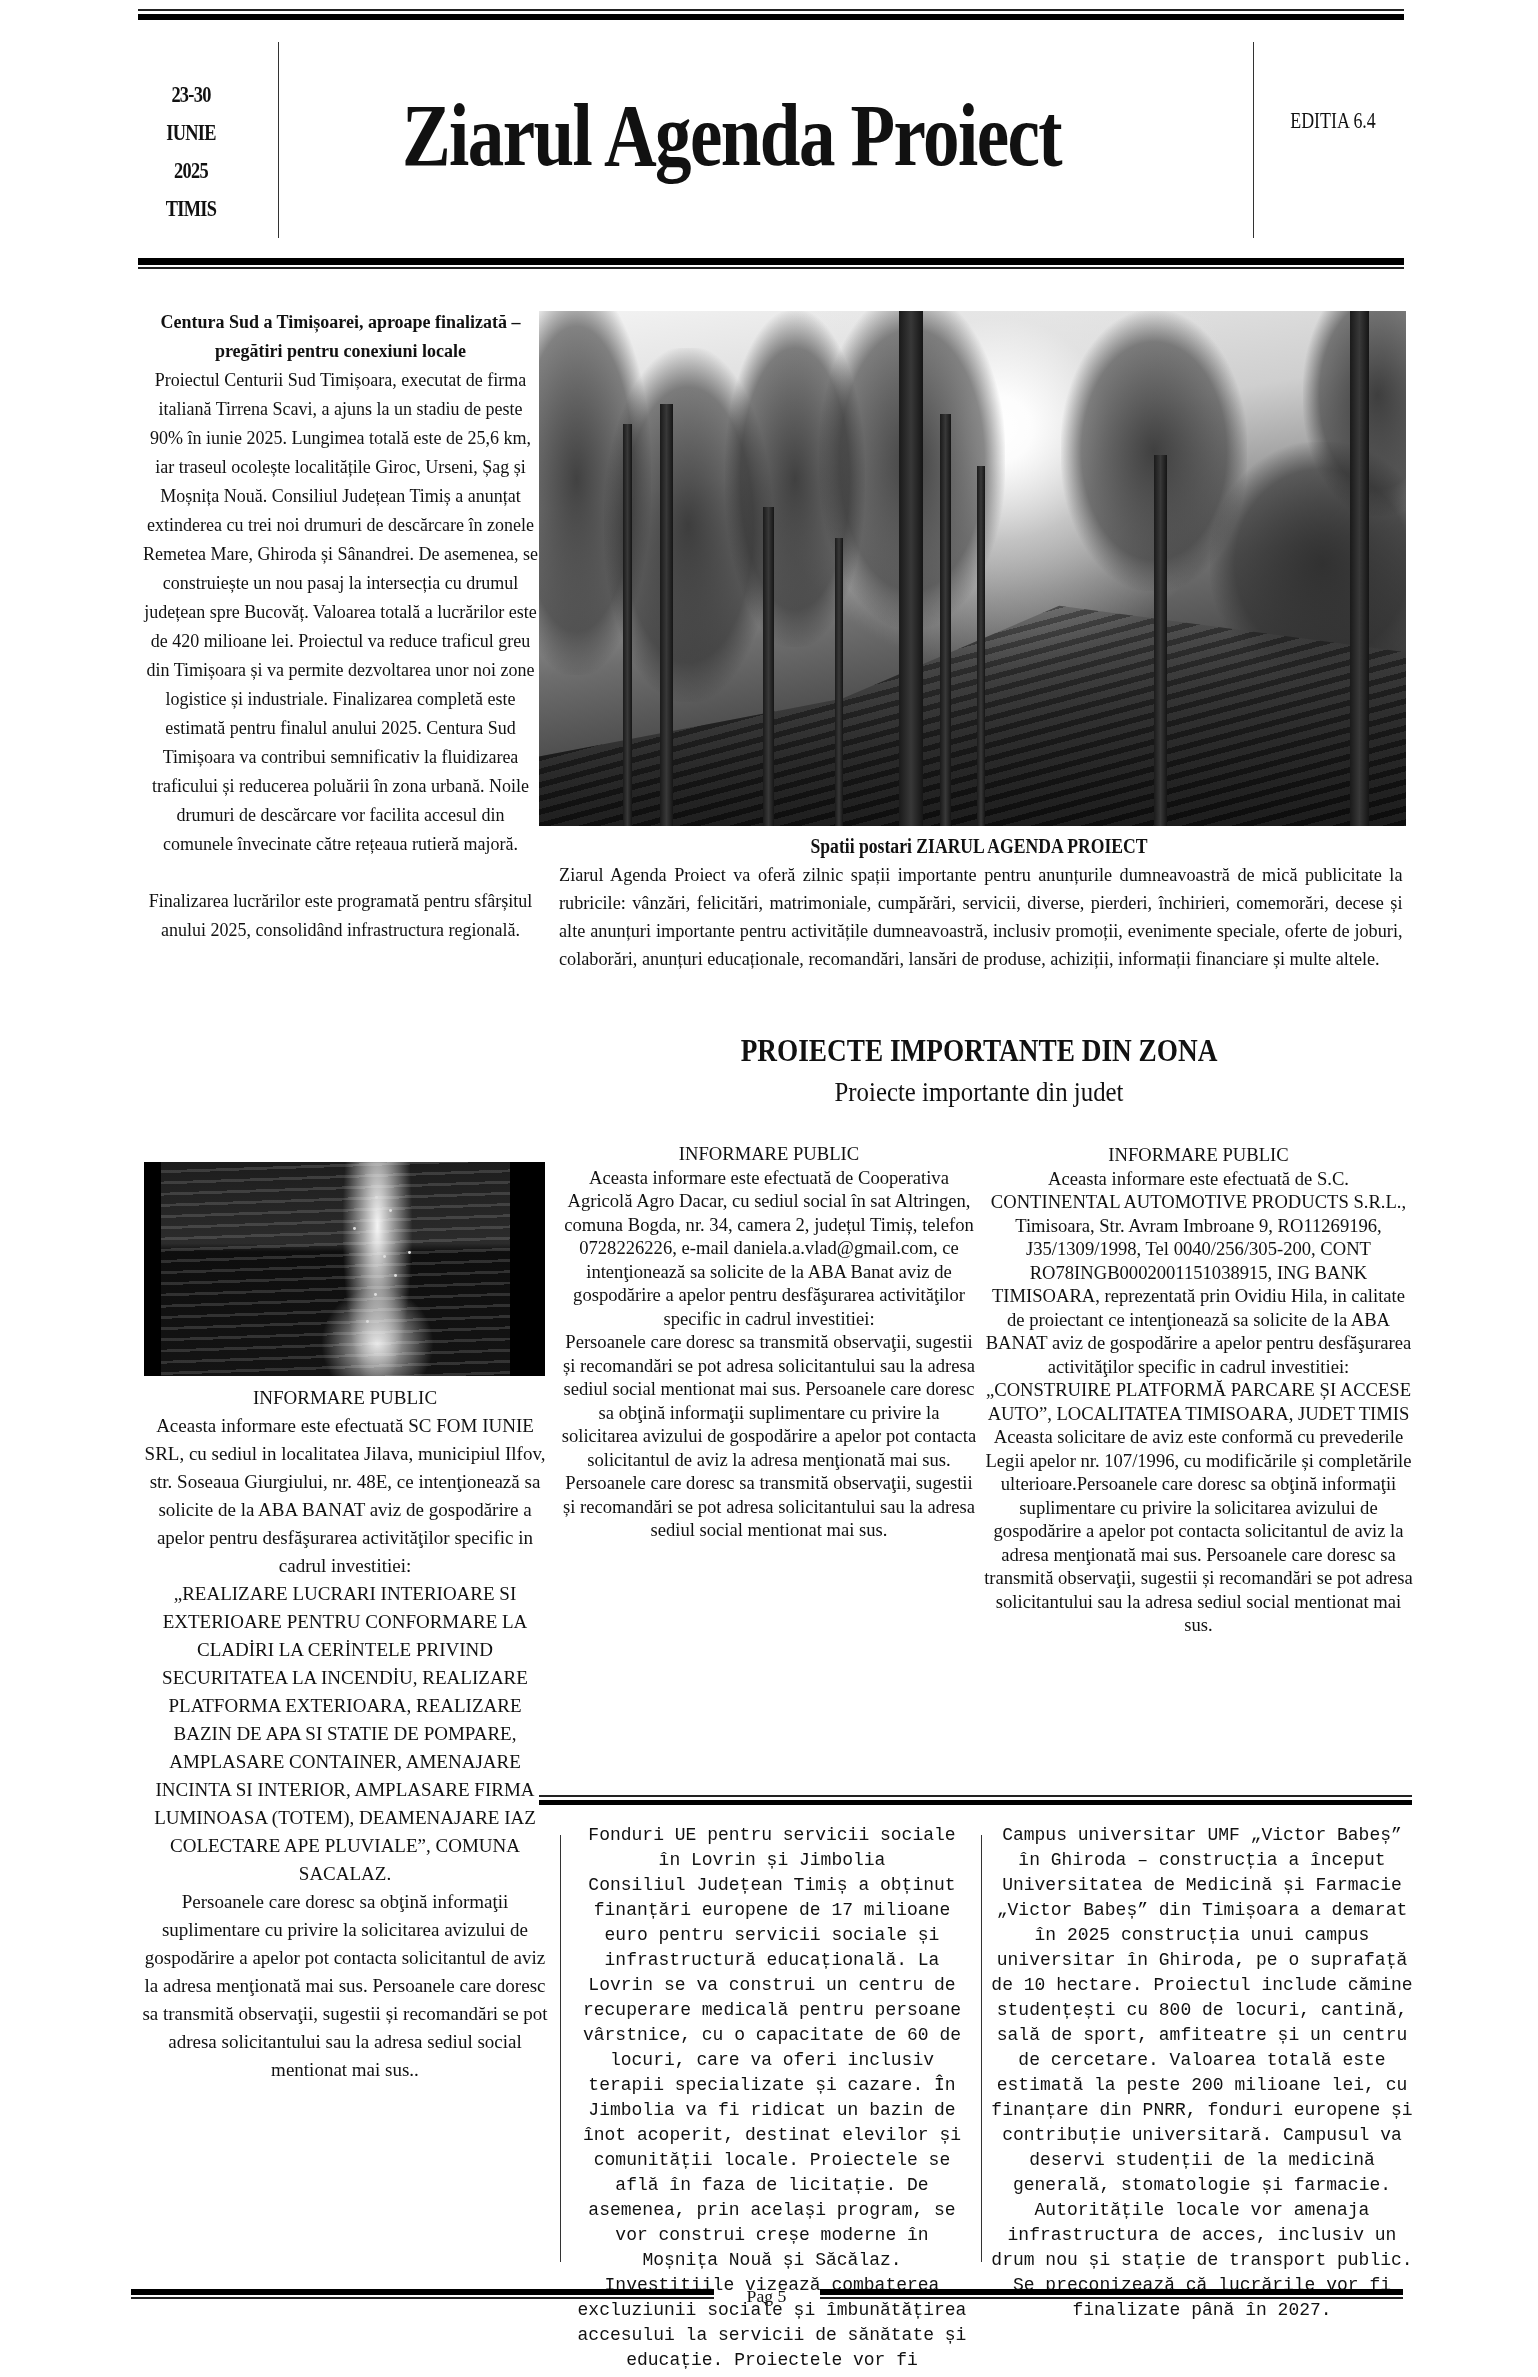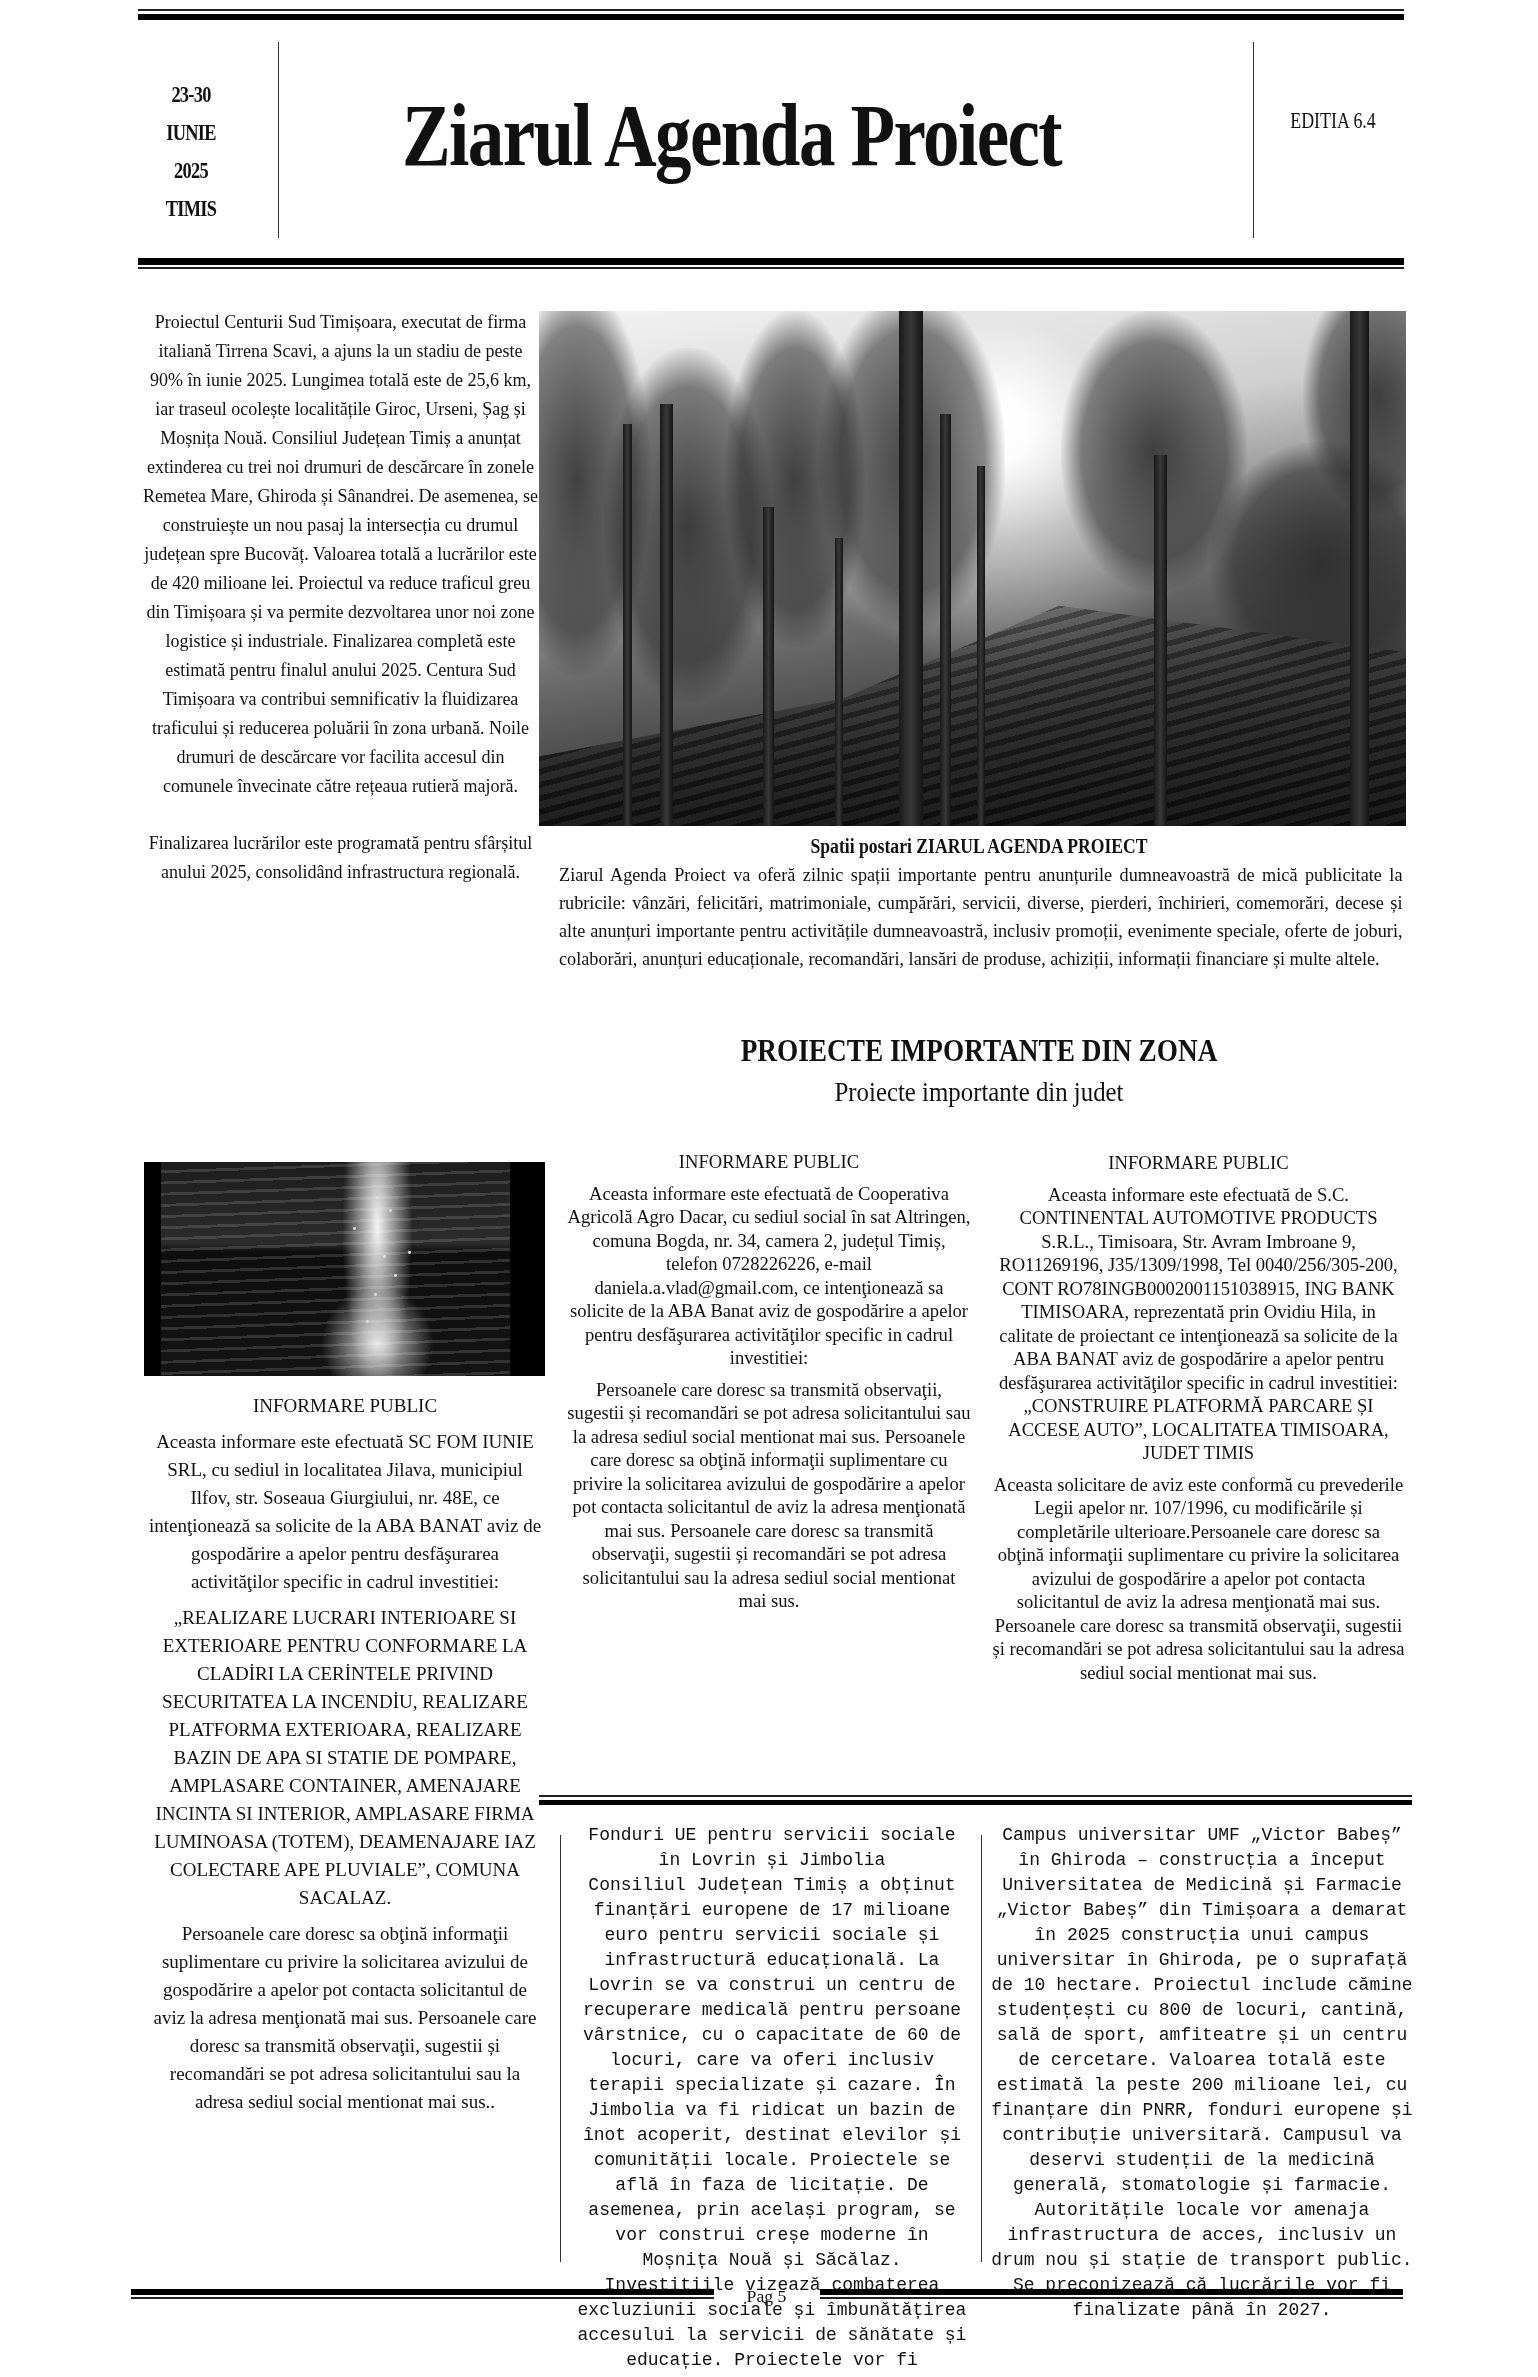--- a/index.html
+++ b/index.html
@@ -47,21 +47,21 @@
 
   
   .postari-title { left: 550px; top: 832px; width: 858px; text-align: center; font-family: "Liberation Serif", serif; font-weight: bold; font-size: 20.5px; line-height: 28px; transform: scaleX(0.86); }
   .postari-body { left: 559px; top: 861px; width: 844px; font-family: "Liberation Serif", serif; font-size: 19.6px; line-height: 28px; text-align: justify; transform: scaleX(0.93); transform-origin: left top; width: 907px; }
 
   .section-title { left: 550px; top: 1032px; width: 858px; text-align: center; font-family: "Liberation Serif", serif; font-weight: bold; font-size: 31px; line-height: 37px; transform: scaleX(0.88); }
   .section-subtitle { left: 550px; top: 1075px; width: 858px; text-align: center; font-family: "Liberation Serif", serif; font-size: 27px; line-height: 34px; transform: scaleX(0.92); }
 
   
   .notice { text-align: center; font-family: "Liberation Serif", serif; font-size: 18.6px; line-height: 23.5px; }
-  .notice p { margin: 8px; }
+  .notice p { margin: 0; }
   .notice-1 { left: 559px; top: 1142px; width: 420px; }
   .notice-2 { left: 984px; top: 1143px; width: 429px; }
   .notice-3 { left: 140px; top: 1384px; width: 410px; font-size: 19px; line-height: 28px; }
 
   
   .sep-mid { left: 539px; width: 873px; top: 1795px; height: 13px; }
   .sep-mid .thin { position: absolute; left: 0; right: 0; top: 0; height: 1.9px; background: #222; }
   .sep-mid .thick { position: absolute; left: 0; right: 0; top: 4.7px; height: 5.6px; background: #000; }
 
   .bottom-article { text-align: center; font-family: Liberation Mono, monospace; font-size: 18px; line-height: 25px; }
@@ -94,20 +94,21 @@
 <div class="abs masthead-title">Ziarul Agenda Proiect</div>
 <div class="abs vline" style="left:1253px; top:42px; height:196px;"></div>
 <div class="abs edition">EDITIA 6.4</div>
 
 <div class="abs rule-bot">
     <div class="thick"></div>
     <div class="thin"></div>
   </div>
 
 <div class="abs left-article">
+  <p class="headline">Centura Sud a Timișoarei, aproape finalizată – pregătiri pentru conexiuni locale</p>
   <p>Proiectul Centurii Sud Timișoara, executat de firma italiană Tirrena Scavi, a ajuns la un stadiu de peste 90% în iunie 2025. Lungimea totală este de 25,6 km, iar traseul ocolește localitățile Giroc, Urseni, Șag și Moșnița Nouă. Consiliul Județean Timiș a anunțat extinderea cu trei noi drumuri de descărcare în zonele Remetea Mare, Ghiroda și Sânandrei. De asemenea, se construiește un nou pasaj la intersecția cu drumul județean spre Bucovăț. Valoarea totală a lucrărilor este de 420 milioane lei. Proiectul va reduce traficul greu din Timișoara și va permite dezvoltarea unor noi zone logistice și industriale. Finalizarea completă este estimată pentru finalul anului 2025. Centura Sud Timișoara va contribui semnificativ la fluidizarea traficului și reducerea poluării în zona urbană. Noile drumuri de descărcare vor facilita accesul din comunele învecinate către rețeaua rutieră majoră.</p>
   <div class="spacer"></div>
   <p>Finalizarea lucrărilor este programată pentru sfârșitul anului 2025, consolidând infrastructura regională.</p>
 </div>
 
 <div class="abs img-forest">
   <div class="foliage" style="left:-37px; top:-28px; width:149px; height:392px;"></div>
   <div class="foliage" style="left:65px; top:37px; width:168px; height:354px;"></div>
   <div class="foliage" style="left:186px; top:0px; width:140px; height:336px;"></div>
   <div class="foliage" style="left:280px; top:-18.6px; width:186px; height:336px;"></div>

